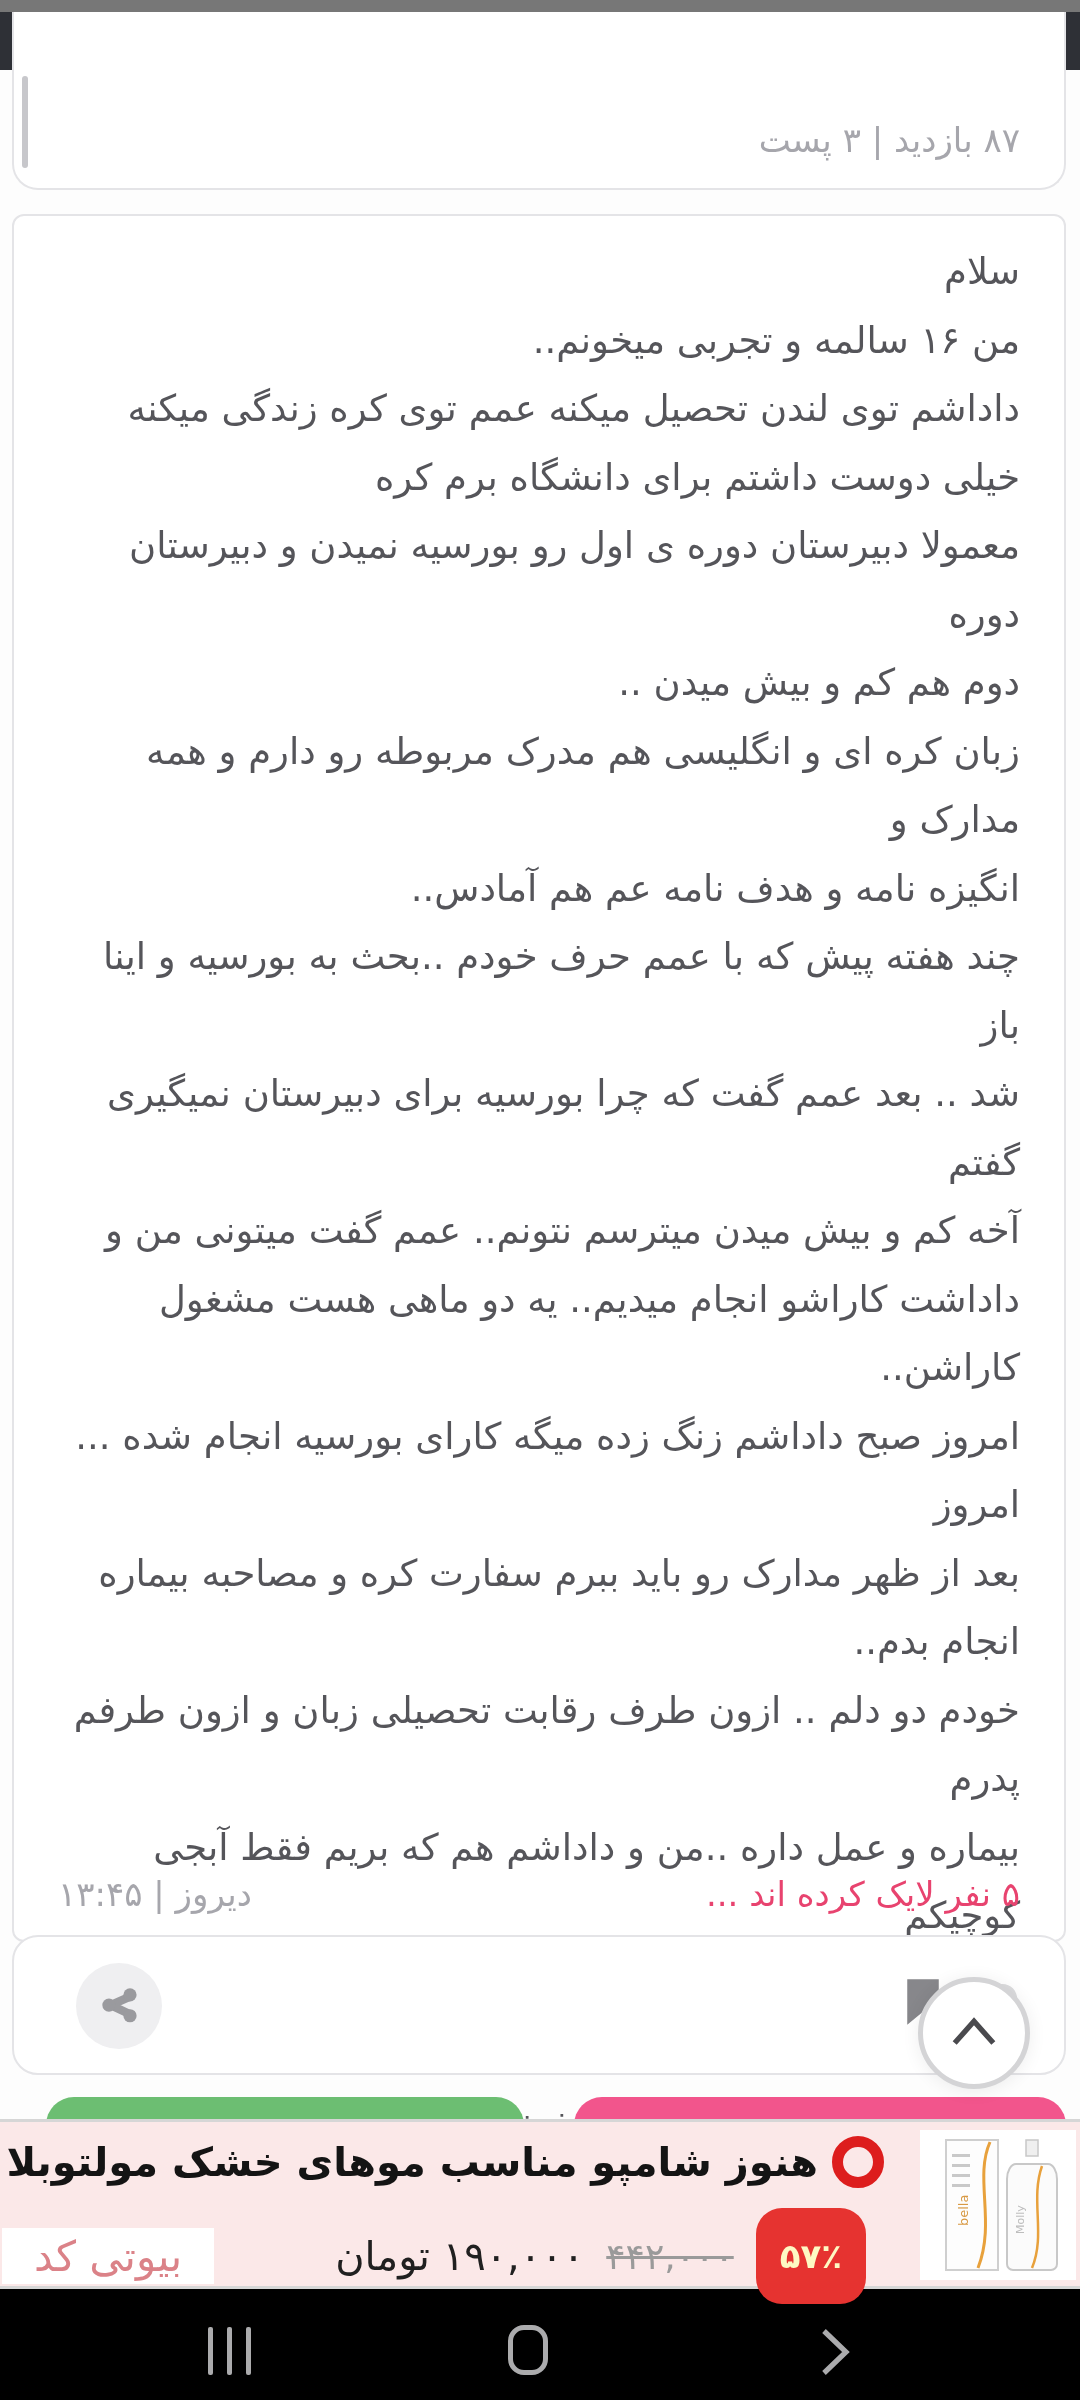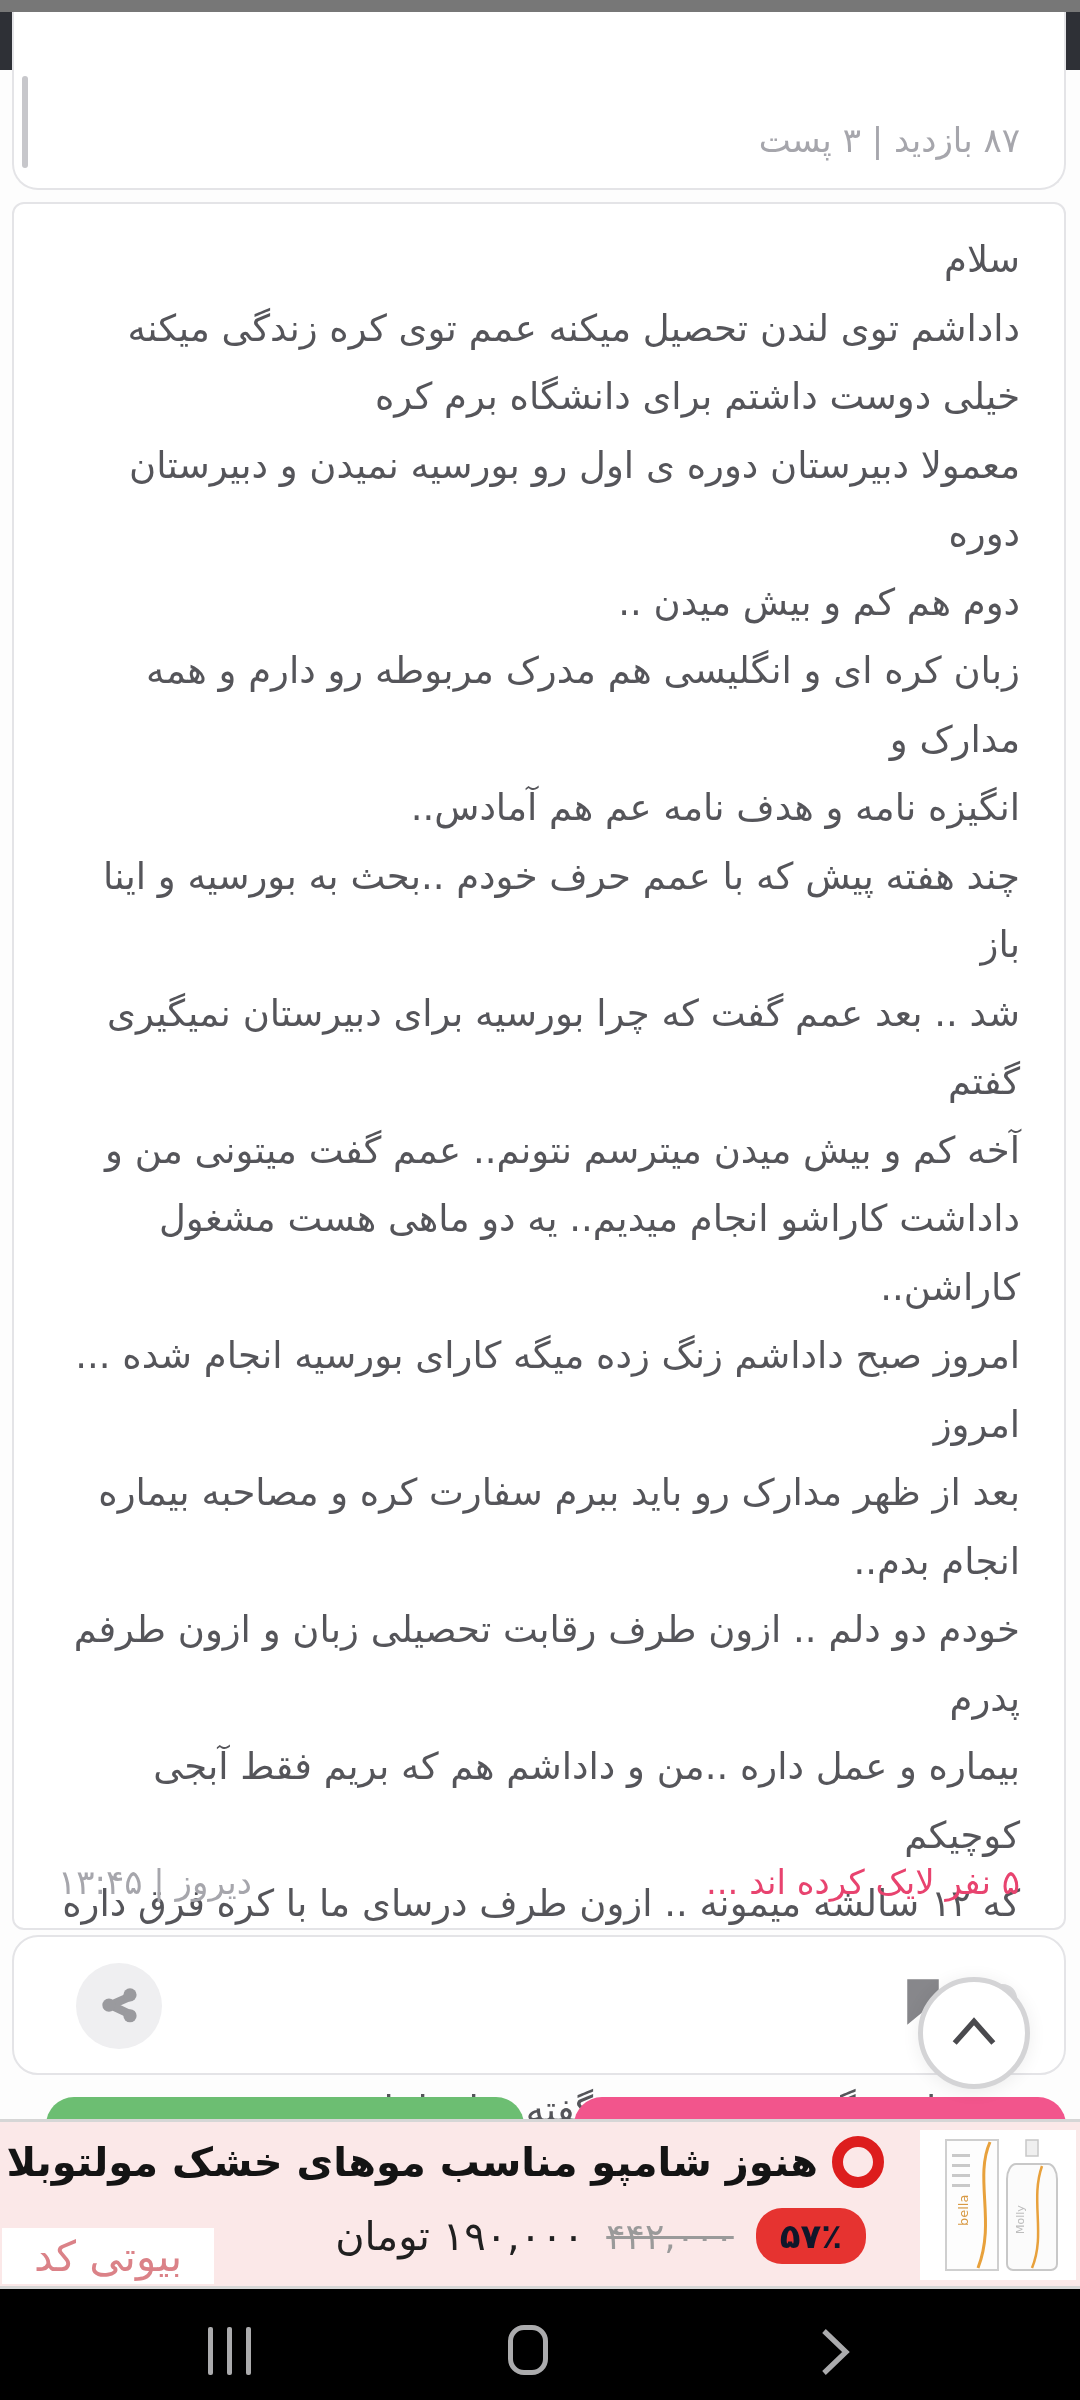--- a/index.html
+++ b/index.html
@@ -30,21 +30,21 @@
   .sb-saver::after{content:"";position:absolute;left:5px;top:6px;width:20px;height:28px;border-radius:50% 0 50% 0;background:#2E3036;transform:rotate(8deg);}
   .sb-time{font-size:36px;}
   
   .card{position:absolute;left:12px;width:1054px;background:#FFFFFF;border:2px solid #E4E4E7;box-sizing:border-box;}
   .header-card{top:-6px;height:184px;border-radius:0 0 26px 26px;border-top:none;}
   .header-stats{
     position:absolute;right:44px;bottom:28px;direction:rtl;
     color:#A6A6AC;font-size:34px;
   }
   .scroll-thumb{position:absolute;left:22px;top:64px;width:6px;height:92px;background:#C7C7CB;border-radius:3px;}
-  .post-card{top:190px;height:1728px;border-radius:12px;}
+  .post-card{top:202px;height:1728px;border-radius:12px;}
   .post-text{direction:rtl;text-align:right;padding:22px 44px 0;color:#55555A;font-size:37px;line-height:68.5px;}
   .post-footer{
     position:absolute;left:44px;right:44px;bottom:26px;direction:rtl;
     display:flex;justify-content:space-between;align-items:center;font-size:34px;
   }
   .likes{color:#E8436F;cursor:pointer;}
   .post-meta{color:#A6A6AC;}
   
   .actions-card{top:1923px;height:140px;border-radius:26px;}
   .share-btn{
@@ -71,22 +71,22 @@
   .ad-product{position:absolute;left:920px;top:8px;width:156px;height:150px;background:#FFFFFF;}
   .ad-title-row{
     position:absolute;right:196px;top:14px;direction:rtl;display:flex;align-items:center;gap:14px;
   }
   .ad-ring{width:30px;height:30px;border:11px solid #DD1D1D;border-radius:50%;}
   .ad-title{font-size:40px;font-weight:bold;color:#141414;white-space:nowrap;}
   .ad-price-row{
     position:absolute;right:214px;top:86px;direction:rtl;display:flex;align-items:center;gap:22px;
   }
   .ad-badge{
-    background:#E63330;color:#0f172a;font-size:34px;font-weight:bold;
-    padding:8px 24px;border-radius:26px;
+    background:#E63330;color:#fef9c3;font-size:34px;font-weight:bold;
+    padding:28px 24px;border-radius:26px;
   }
   .ad-old-price{color:#9A9A9A;font-size:36px;text-decoration:line-through;}
   .ad-price{color:#202020;font-size:40px;font-weight:normal;}
   .ad-brand{
     position:absolute;left:2px;top:106px;width:212px;height:56px;background:#FFFFFF;
     display:flex;align-items:center;justify-content:center;
     color:#DB8288;font-size:42px;font-weight:normal;direction:rtl;
   }
   
   .navbar{position:absolute;left:0;top:2277px;width:1080px;height:123px;background:#000000;}
@@ -129,20 +129,21 @@
   </div>
 
   <div class="card header-card">
     <div class="header-stats">۸۷ بازدید  | ۳ پست</div>
   </div>
   <div class="scroll-thumb"></div>
 
   <div class="card post-card">
     <div class="post-text">
       <div>سلام</div>
+      <div>من ۱۶ سالمه و تجربی میخونم..</div>
       <div>داداشم توی لندن تحصیل میکنه عمم توی کره زندگی میکنه</div>
       <div>خیلی دوست داشتم برای دانشگاه برم کره</div>
       <div>معمولا دبیرستان دوره ی اول رو بورسیه نمیدن و دبیرستان دوره</div>
       <div>دوم هم کم و بیش میدن ..</div>
       <div>زبان کره ای و انگلیسی هم مدرک مربوطه رو دارم و همه مدارک و</div>
       <div>انگیزه نامه و هدف نامه عم هم آمادس..</div>
       <div>چند هفته پیش که با عمم حرف خودم ..بحث به بورسیه و اینا باز</div>
       <div>شد .. بعد عمم گفت که چرا بورسیه برای دبیرستان نمیگیری گفتم</div>
       <div>آخه کم و بیش میدن میترسم نتونم.. عمم گفت میتونی من و</div>
       <div>داداشت کاراشو انجام میدیم.. یه دو ماهی هست مشغول کاراشن..</div>

